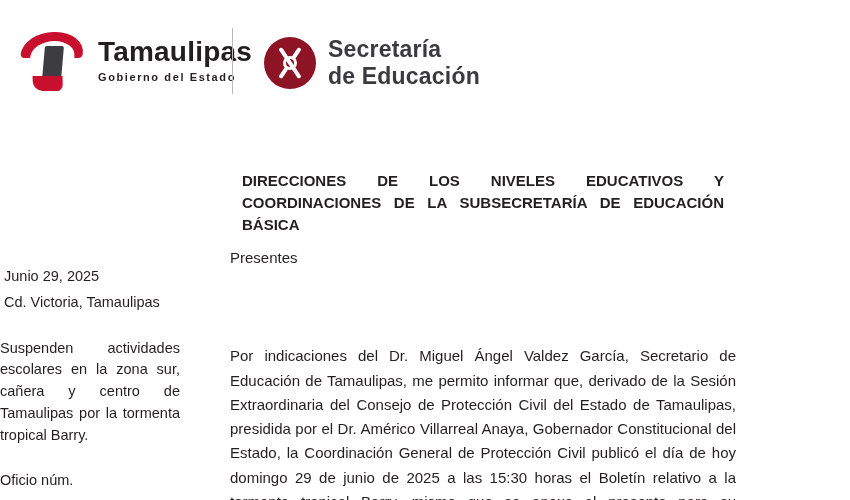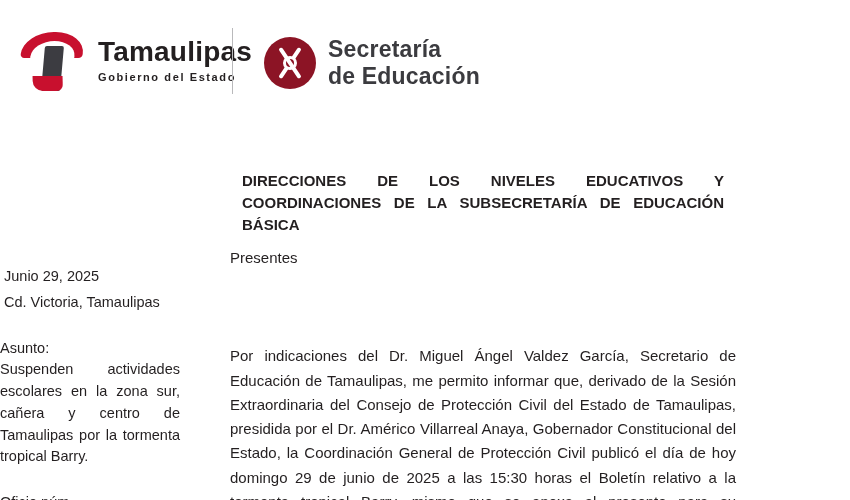--- a/index.html
+++ b/index.html
@@ -256,21 +256,20 @@
       </div>
     </div>
 
   </div>
 
   <div class="left-col">
     <p class="left-line">Junio 29, 2025</p>
     <p class="left-line">Cd. Victoria, Tamaulipas</p>
 
     <div class="left-block">
-      <p>Asunto:</p>
       <p class="justified">Suspenden actividades escolares en la zona sur, cañera y centro de Tamaulipas por la tormenta tropical Barry.</p>
     </div>
 
     <div class="left-block">
       <p>Oficio núm.</p>
 
     </div>
   </div>
 
   <div class="body-col">

